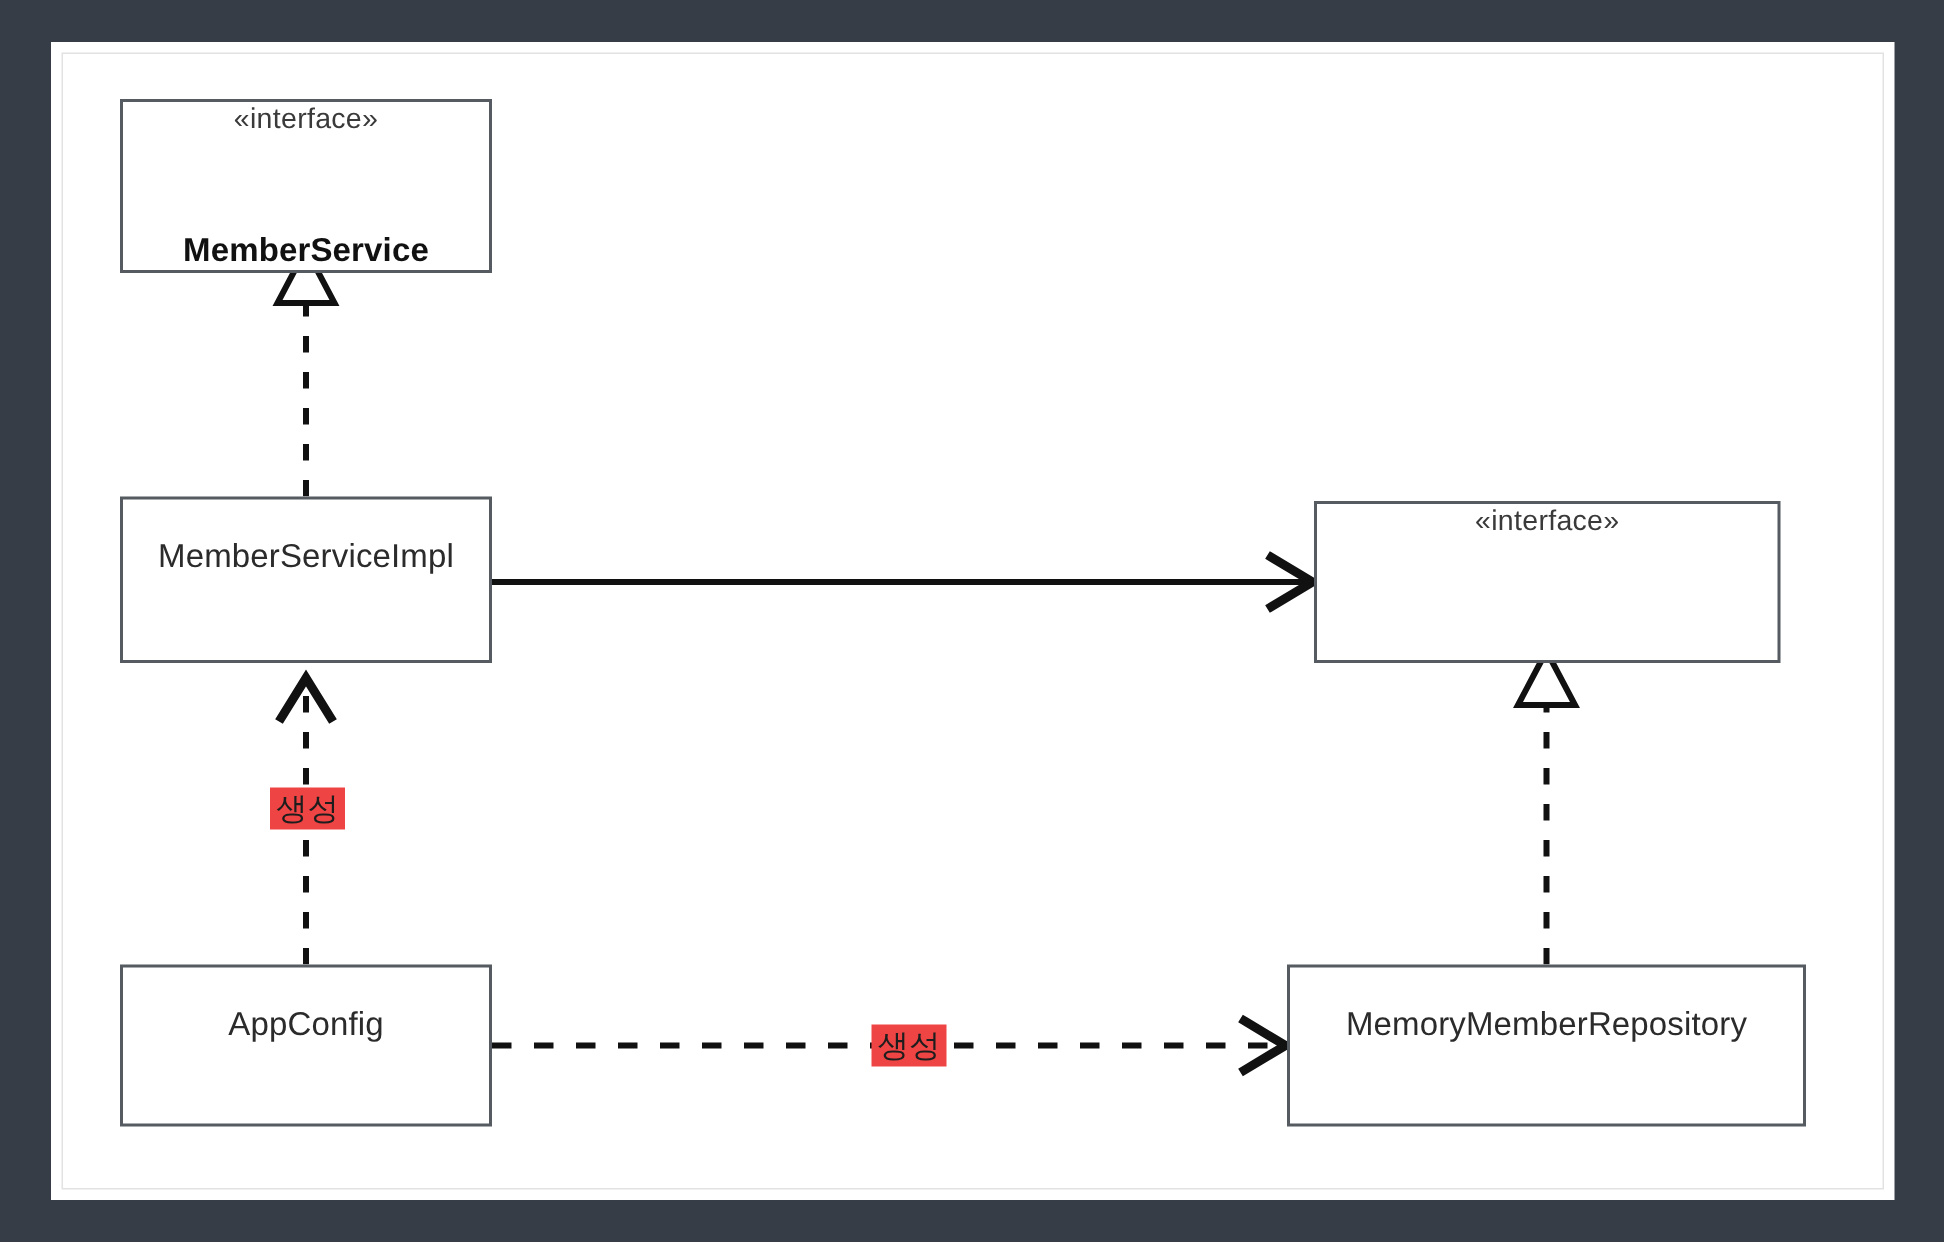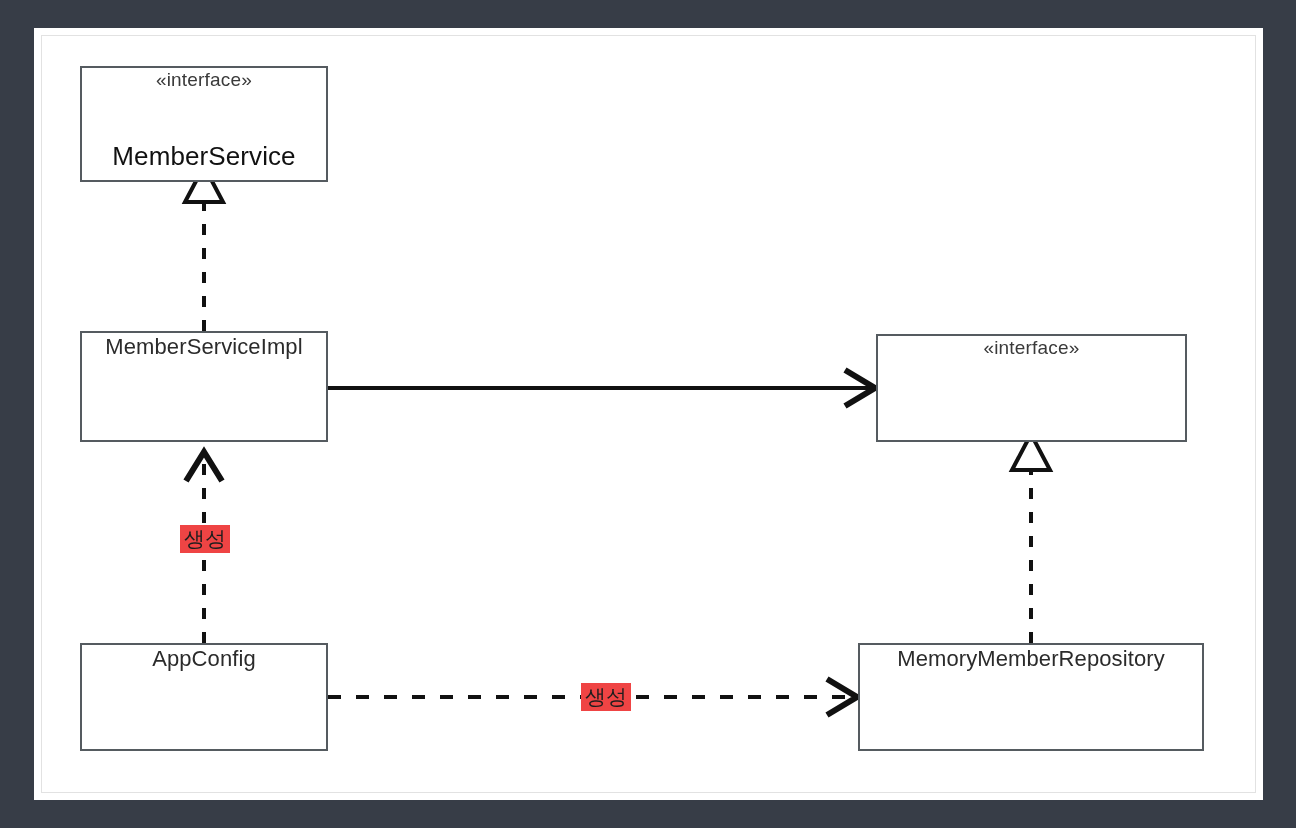--- a/index.html
+++ b/index.html
@@ -39,44 +39,45 @@
     height: 772px;
   }
   .node {
     position: absolute;
     box-sizing: border-box;
     background: #ffffff;
     border: 2px solid #555b60;
     display: flex;
     flex-direction: column;
     align-items: center;
-    justify-content: flex-start;
+    justify-content: space-between;
     text-align: center;
     line-height: 1.25;
     color: #1a1a1a;
   }
   .stereotype {
     font-size: 19px;
     font-weight: 400;
     color: #3a3a3a;
     letter-spacing: 0.2px;
   }
   .node-name-bold {
-    font-size: 26px;
-    font-weight: 400;
+    font-size: 22px;
+    font-weight: 700;
     color: #111111;
     letter-spacing: 0.1px;
     margin-top: 48px;
   }
   .node-name-plain {
     font-size: 22px;
     font-weight: 400;
     color: #2b2b2b;
     letter-spacing: 0.1px;
     white-space: nowrap;
+    margin-top: 24px;
   }
   .edge-label {
     position: absolute;
     font-size: 21px;
     color: #1d1d1d;
     background: #ef4444;
     padding: 0 4px;
     white-space: nowrap;
   }
   svg.links {

